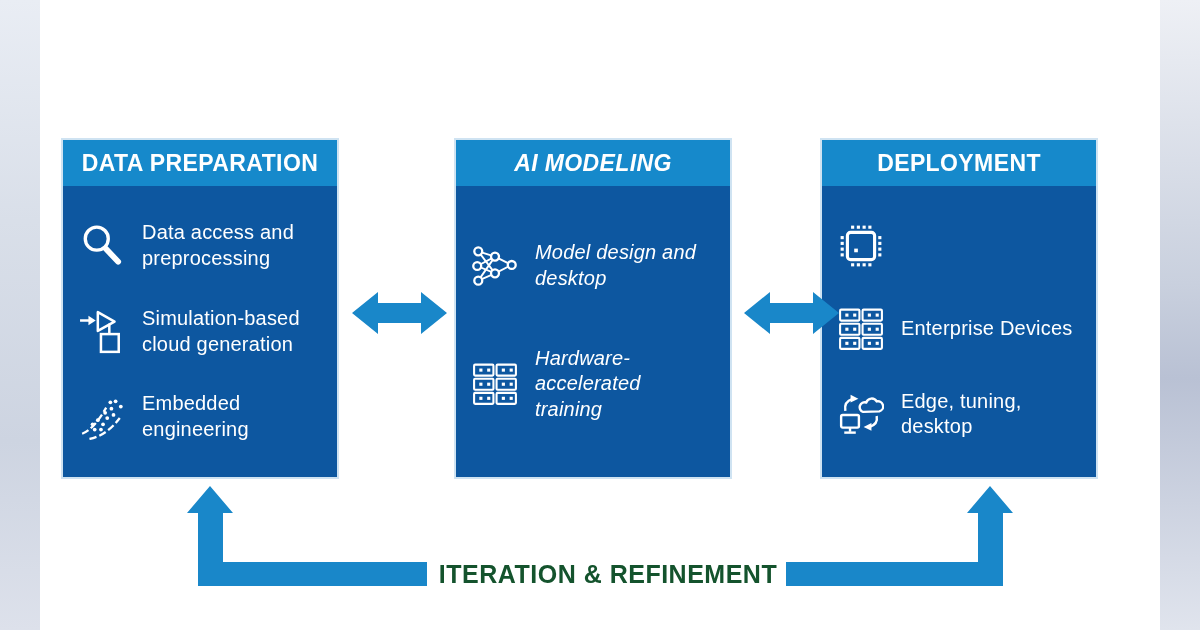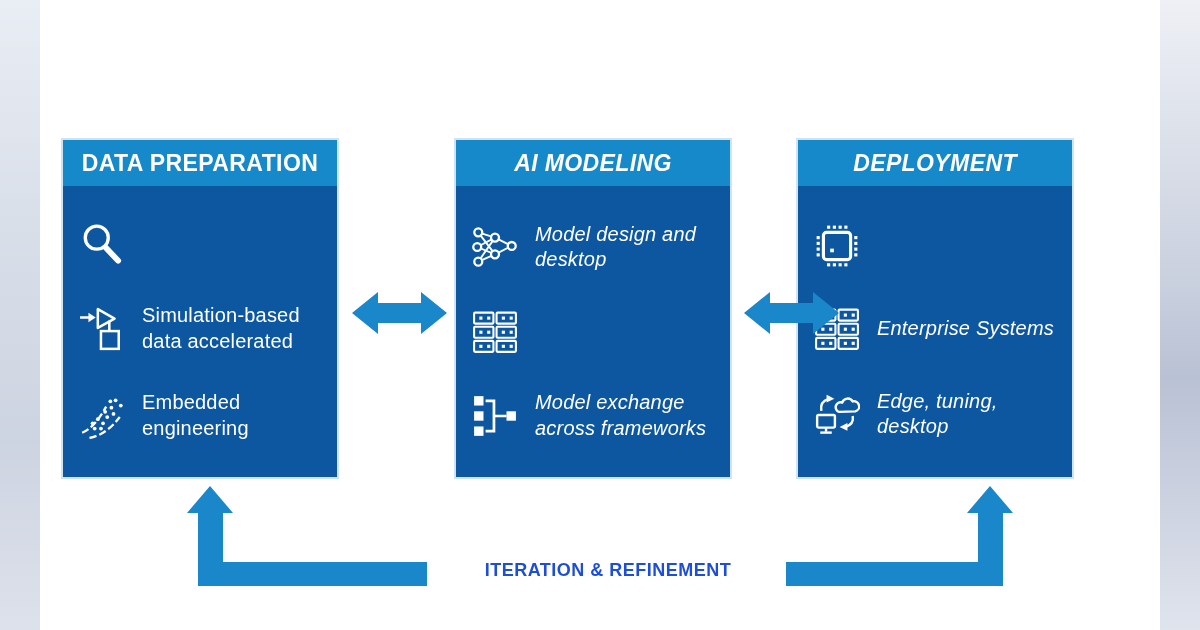--- a/index.html
+++ b/index.html
@@ -17,73 +17,75 @@
     right:0;
     background:linear-gradient(180deg,#eef0f5 0%,#c9d0de 45%,#b9c1d4 60%,#e0e4ed 100%);
   }
 
   .panel{
     position:absolute;top:138px;width:278px;height:341px;
     background:#0d57a0;border:2px solid #cfe3f2;box-sizing:border-box;
   }
   .panel.p0{left:61px;}
   .panel.p1{left:454px;font-style:italic;}
-  .panel.p2{left:796px;font-style:italic;}
+  .panel.p2{left:820px;}
   .panel-header{
     height:46px;background:#1689cb;display:flex;align-items:center;justify-content:center;
     color:#ffffff;font-weight:bold;font-size:23px;letter-spacing:0.4px;
   }
   .panel-body{
     position:absolute;top:46px;bottom:0;left:13px;right:6px;
     display:flex;flex-direction:column;justify-content:space-evenly;
   }
   .item{display:flex;align-items:center;gap:14px;color:#ffffff;}
   .item .icon{width:52px;flex:none;display:flex;align-items:center;justify-content:center;}
   .item .label{font-size:20px;line-height:1.28;white-space:pre-line;letter-spacing:0.2px;}
 
   .h-arrow{position:absolute;top:288px;width:95px;height:50px;}
   .h-arrow.a0{left:352px;}
   .h-arrow.a1{left:744px;}
 
   .loop-overlay{position:absolute;left:0;top:0;width:1200px;height:630px;pointer-events:none;}
 
   .iteration-label{
     position:absolute;left:428px;top:560px;width:360px;text-align:center;
-    color:#1d4ed8;font-weight:bold;font-size:18px;letter-spacing:0.5px;white-space:nowrap;
+    color:#14532d;font-weight:bold;font-size:25px;letter-spacing:0.5px;white-space:nowrap;
   }
 </style>
 </head>
 <body>
 
 <div class="edge-strip left"></div>
 <div class="edge-strip right"></div>
 
 <section class="panel p0">
   <div class="panel-header">DATA PREPARATION</div>
   <div class="panel-body">
     <div class="item">
       <span class="icon">
         <svg width="46" height="46" viewBox="0 0 44 44">
           <circle cx="17" cy="15" r="11" fill="none" stroke="#fff" stroke-width="3.2"></circle>
           <line x1="25.5" y1="24.5" x2="37.5" y2="37" stroke="#fff" stroke-width="5.5" stroke-linecap="round"></line>
         </svg>
       </span>
+      <span class="label">Data access and
+preprocessing</span>
     </div>
     <div class="item">
       <span class="icon">
         <svg width="46" height="46" viewBox="0 0 44 44">
           <line x1="1" y1="11" x2="10" y2="11" stroke="#fff" stroke-width="2.4"></line>
           <polygon points="9,6.5 9,15.5 16,11" fill="#fff"></polygon>
           <polygon points="18,3 18,21 34,12" fill="none" stroke="#fff" stroke-width="2.4" stroke-linejoin="round"></polygon>
           <line x1="29" y1="14" x2="29" y2="24" stroke="#fff" stroke-width="2.4"></line>
           <rect x="21" y="24" width="17" height="17" fill="none" stroke="#fff" stroke-width="2.4"></rect>
         </svg>
       </span>
       <span class="label">Simulation-based
-data accelerated</span>
+cloud generation</span>
     </div>
     <div class="item">
       <span class="icon">
         <svg width="46" height="46" viewBox="0 0 44 44">
           <path d="M3,38 Q14,34 26,13" fill="none" stroke="#fff" stroke-width="2.2" stroke-dasharray="7 3"></path>
           <path d="M10,43 Q26,40 39,23" fill="none" stroke="#fff" stroke-width="2.2" stroke-dasharray="7 3"></path>
           <g fill="#fff">
             <circle cx="13" cy="29" r="1.8"></circle>
               <circle cx="18" cy="25" r="1.8"></circle>
             <circle cx="23" cy="29" r="1.8"></circle>
@@ -153,35 +155,23 @@
               <rect x="14.5" y="20.7" width="3" height="3"></rect>
             <rect x="28.5" y="20.7" width="3" height="3"></rect>
               <rect x="36" y="20.7" width="3" height="3"></rect>
             <rect x="7" y="34.2" width="3" height="3"></rect>
               <rect x="14.5" y="34.2" width="3" height="3"></rect>
             <rect x="28.5" y="34.2" width="3" height="3"></rect>
               <rect x="36" y="34.2" width="3" height="3"></rect>
           </g>
         </svg>
       </span>
-    </div>
-    <div class="item">
-      <span class="icon">
-        <svg width="46" height="46" viewBox="0 0 44 44">
-          <g fill="#fff">
-            <rect x="2" y="3" width="9" height="9"></rect>
-            <rect x="2" y="17.5" width="9" height="9"></rect>
-            <rect x="2" y="32" width="9" height="9"></rect>
-            <rect x="33" y="17.5" width="9" height="9"></rect>
-          </g>
-          <path d="M13,7.5 H21 V36.5 H13 M21,22 H33" fill="none" stroke="#fff" stroke-width="2.6"></path>
-        </svg>
-      </span>
-      <span class="label">Model exchange
-across frameworks</span>
+      <span class="label">Hardware-
+accelerated
+training</span>
     </div>
   </div>
 </section>
 
 <section class="panel p2">
   <div class="panel-header">DEPLOYMENT</div>
   <div class="panel-body">
     <div class="item">
       <span class="icon">
         <svg width="46" height="46" viewBox="0 0 44 44">
@@ -228,21 +218,21 @@
               <rect x="14.5" y="20.7" width="3" height="3"></rect>
             <rect x="28.5" y="20.7" width="3" height="3"></rect>
               <rect x="36" y="20.7" width="3" height="3"></rect>
             <rect x="7" y="34.2" width="3" height="3"></rect>
               <rect x="14.5" y="34.2" width="3" height="3"></rect>
             <rect x="28.5" y="34.2" width="3" height="3"></rect>
               <rect x="36" y="34.2" width="3" height="3"></rect>
           </g>
         </svg>
       </span>
-      <span class="label">Enterprise Systems</span>
+      <span class="label">Enterprise Devices</span>
     </div>
     <div class="item">
       <span class="icon">
         <svg width="46" height="46" viewBox="0 0 44 44">
           <path d="M24,20 A4.7,4.7 0 0 1 27,11 A5.5,5.5 0 0 1 37,10 A4.6,4.6 0 0 1 39.5,19.5 L24,20 Z" fill="none" stroke="#fff" stroke-width="2.3" stroke-linejoin="round"></path>
           <rect x="3" y="23" width="17" height="12" rx="1.5" fill="none" stroke="#fff" stroke-width="2.3"></rect>
           <line x1="11.5" y1="35" x2="11.5" y2="39" stroke="#fff" stroke-width="2.3"></line>
           <line x1="6" y1="39.8" x2="17" y2="39.8" stroke="#fff" stroke-width="2.3"></line>
           <path d="M7,19 Q5.5,10 14,7.5" fill="none" stroke="#fff" stroke-width="2.3"></path>
           <polygon points="12,3.5 19.5,7.5 12,11" fill="#fff"></polygon>

